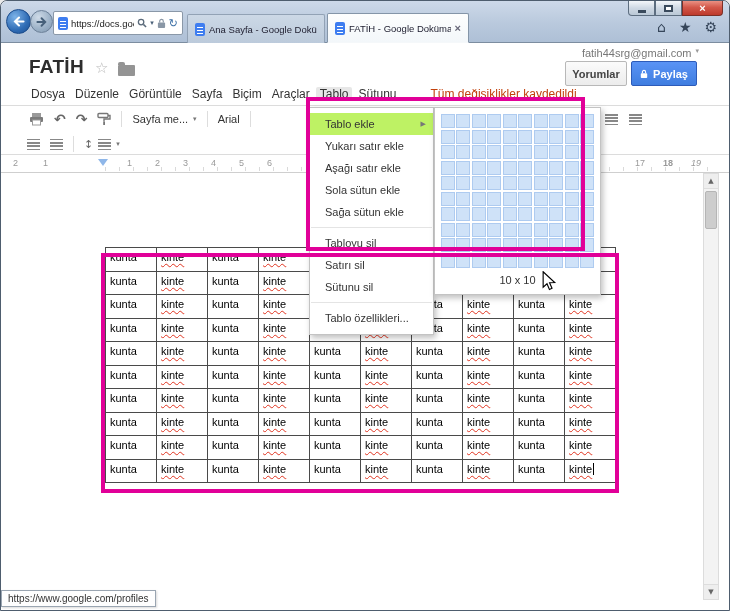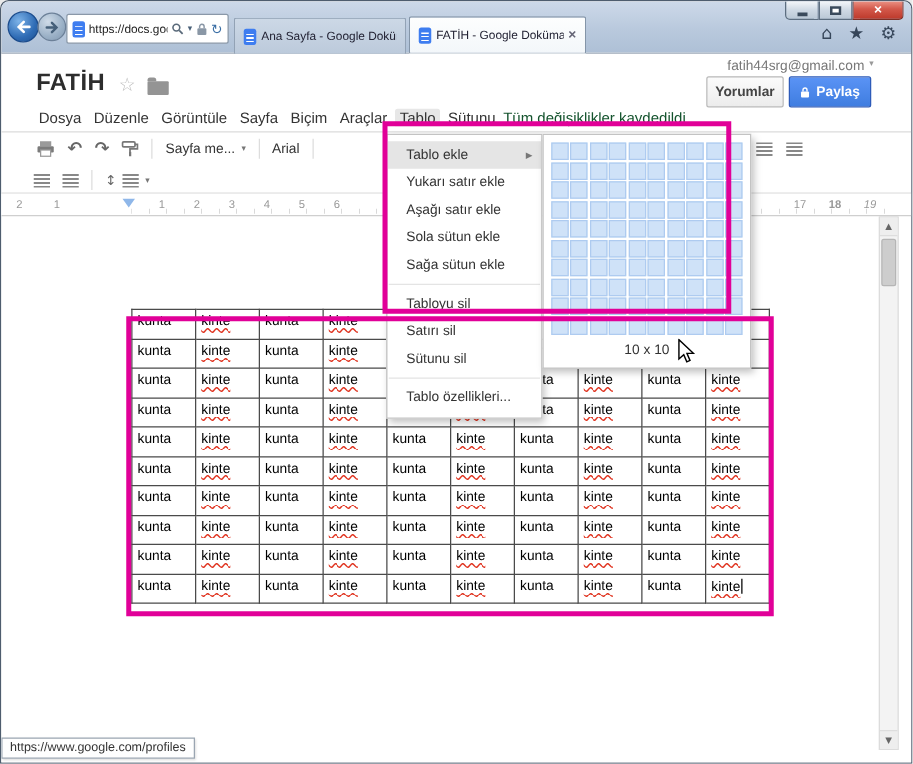--- a/index.html
+++ b/index.html
@@ -66,21 +66,21 @@
   .btn { position:absolute; top:18px; height:25px; border-radius:2px; font-size:11px; font-weight:bold;
          display:flex; align-items:center; justify-content:center; gap:5px; }
   .btn-comments { right:102px; width:62px; background:linear-gradient(#fbfbfb,#ececec);
                   border:1px solid #b8b8b8; color:#444; }
   .btn-share { right:32px; width:66px; background:linear-gradient(#5a93f5,#3f7de0);
                border:1px solid #2d5bb9; color:#fff; }
 
   .menubar { position:absolute; top:42px; left:26px; right:0; height:18px; display:flex; align-items:center; }
   .mb-item { padding:0 4px; margin-right:2px; font-size:12px; color:#333; }
   .mb-item.open { background:#e7e7e7; border-radius:2px 2px 0 0; }
-  .save-status { margin-left:0; font-size:12px; color:#14532d; }
+  .save-status { margin-left:28px; font-size:12px; color:#c2410c; }
 
   .toolbars { position:absolute; top:62px; left:0; right:0; height:50px;
               border-top:1px solid #dcdcdc; border-bottom:1px solid #dcdcdc; }
   .tb-row { position:absolute; left:0; right:0; display:flex; align-items:center; gap:10px; }
   .tb1 { top:0; height:26px; padding-left:28px; }
   .tb2 { top:26px; height:24px; padding-left:26px; }
   .tbi { color:#666; display:flex; align-items:center; }
   .tbi.glyph { font-size:14px; font-weight:bold; }
   .tsep { width:1px; height:16px; background:#ddd; }
   .tb-dd { display:flex; align-items:center; gap:5px; font-size:11px; color:#333; }
@@ -107,21 +107,21 @@
                border:1px solid #dcdcdc; z-index:6; }
   .sb-up,.sb-down { position:absolute; left:0; right:0; height:15px; font-size:7px; color:#666;
                     text-align:center; line-height:15px; background:#eee; }
   .sb-up { top:0; border-bottom:1px solid #ddd; } .sb-down { bottom:0; border-top:1px solid #ddd; }
   .sb-thumb { position:absolute; left:1px; right:1px; top:17px; height:38px; background:#cdcdcd;
               border:1px solid #b5b5b5; border-radius:2px; }
 
   .menu-dropdown { position:absolute; left:308px; top:64px; width:125px; background:#fff;
                    border:1px solid #c3c3c3; box-shadow:2px 3px 6px rgba(0,0,0,.25); padding:5px 0; z-index:20; }
   .menu-item { height:22px; line-height:22px; padding-left:15px; font-size:11px; color:#333; position:relative; white-space:nowrap; }
-  .menu-item.hl { background:#e5e5e5; }
+  .menu-item.hl { background:#bef264; }
   .subarrow { position:absolute; right:7px; top:0; font-size:7px; color:#777; }
   .menu-sep { height:1px; background:#e4e4e4; margin:4px 1px; }
 
   .grid-panel { position:absolute; left:433px; top:64px; width:167px; background:#fff;
                 border:1px solid #c3c3c3; box-shadow:2px 3px 6px rgba(0,0,0,.25); padding:6px; z-index:21; }
   .grid { display:grid; grid-template-columns:repeat(10,14px); grid-auto-rows:14px; gap:1.5px; justify-content:center; }
   .gcell { background:#cfe2f8; border:1px solid #aecbf0; }
   .grid-label { text-align:center; font-size:11px; color:#333; padding:6px 0 2px; }
 
   .annot { position:absolute; border:4px solid #e10098; z-index:50; pointer-events:none; }

